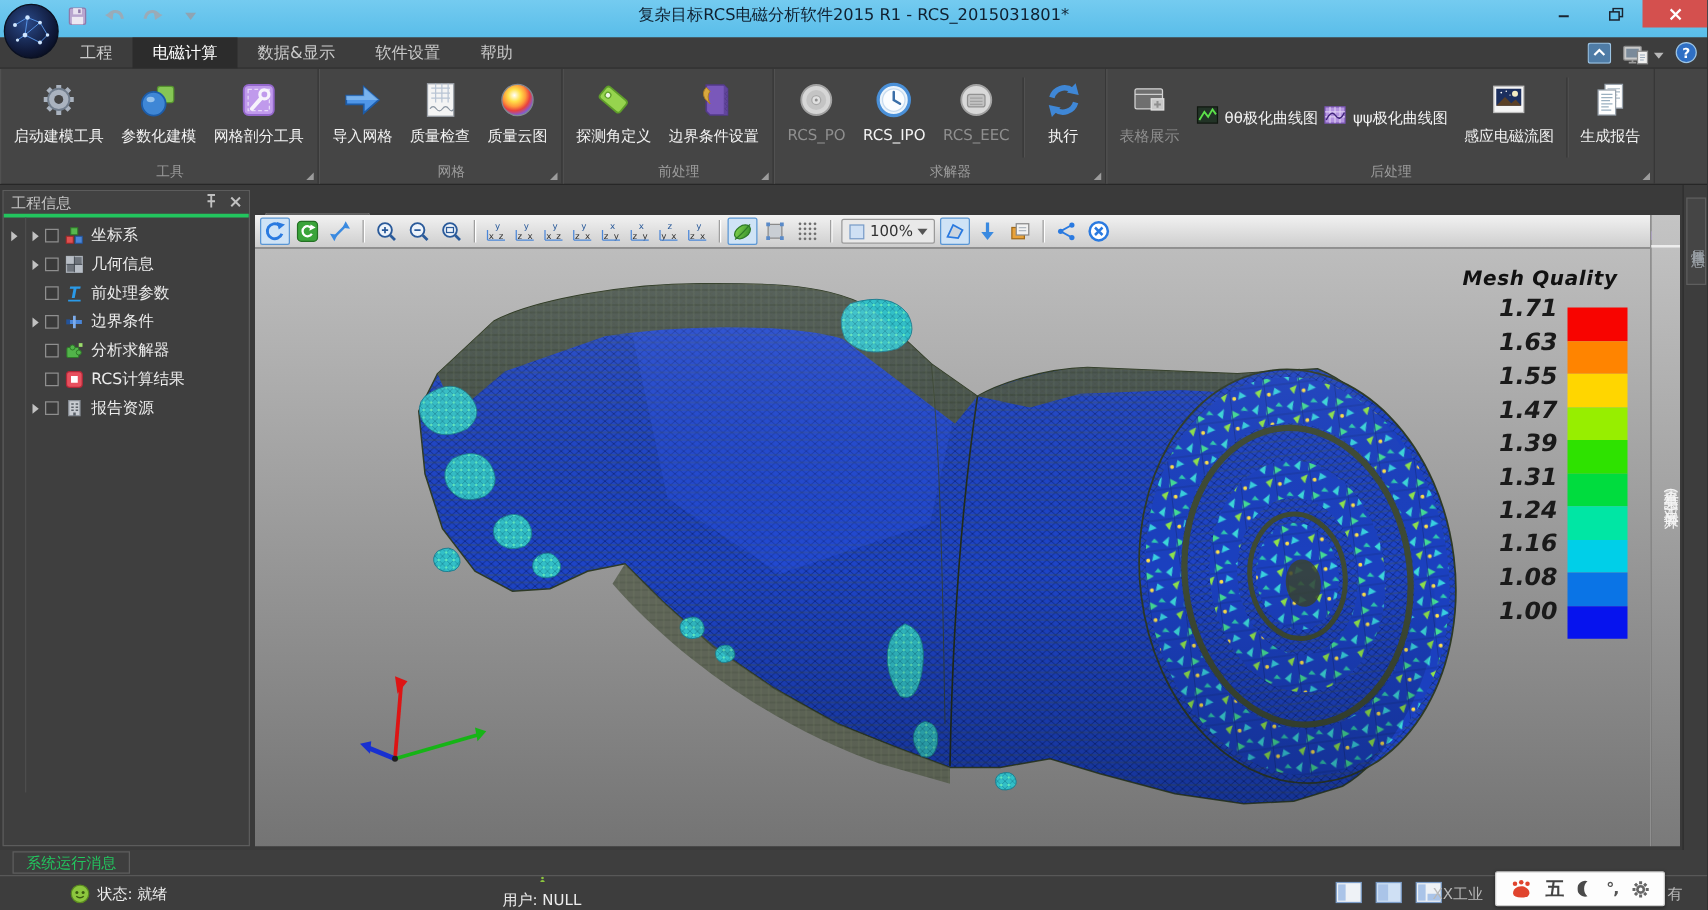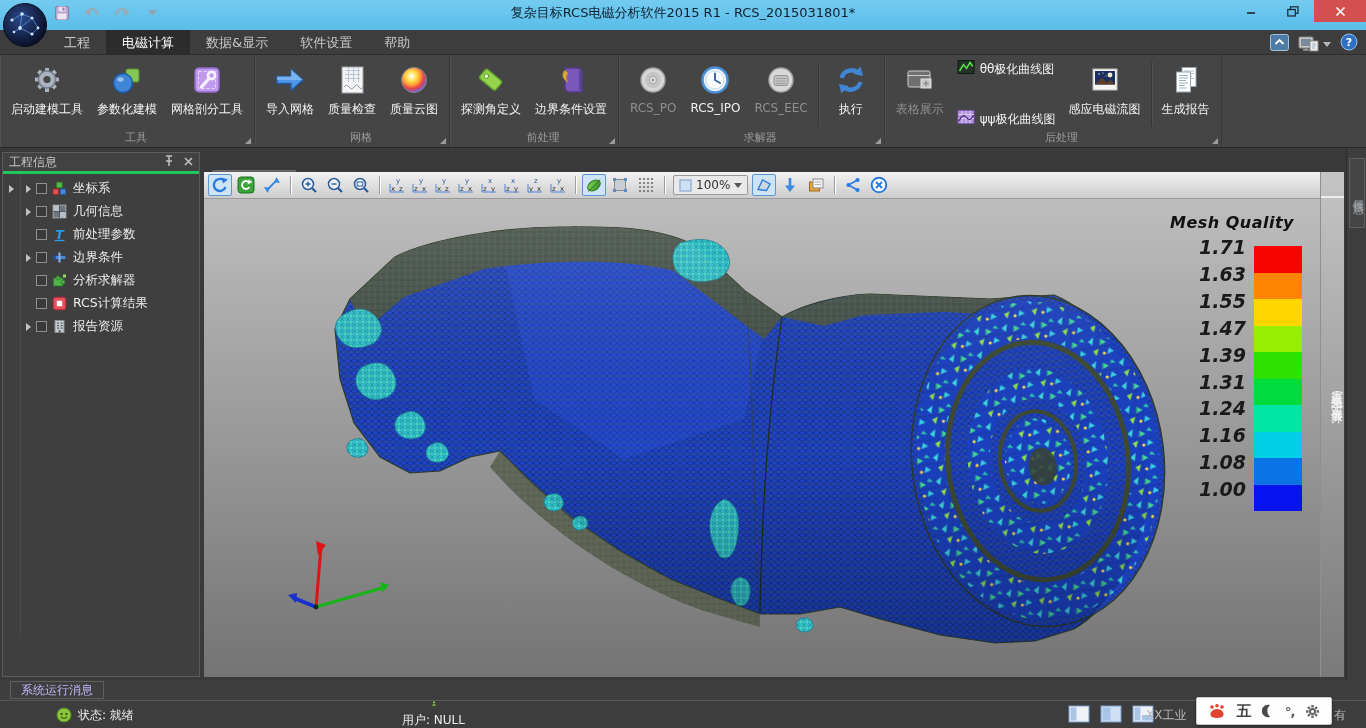--- a/index.html
+++ b/index.html
@@ -25,21 +25,21 @@
 
   
   #ribbon{position:absolute;left:0;top:55px;width:1366px;height:93px;background:#454545;border-bottom:1px solid #272727;display:flex;}
   .rgroup{display:flex;flex-direction:column;border-right:1px solid #373737;box-shadow:1px 0 0 #515151 inset;}
   .rbuttons{flex:1;display:flex;align-items:stretch;padding:3px 4px 0 4px;}
   .rbtn{display:flex;flex-direction:column;align-items:center;justify-content:flex-start;padding:3px 7px 0 7px;min-width:58px;}
   .rbtn .ric{height:38px;display:flex;align-items:center;justify-content:center;}
   .rbtn .rlabel{font-size:12px;color:#f2f2f2;white-space:nowrap;margin-top:2px;}
   .rbtn.disabled .rlabel{color:#8f8f8f;}
   .rsep{width:1px;background:#373737;box-shadow:1px 0 0 #515151;margin:4px 3px;}
-  .rstack{display:flex;flex-direction:column;justify-content:space-between;gap:5px;padding:0 6px;}
+  .rstack{display:flex;flex-direction:row;justify-content:flex-end;gap:5px;padding:0 6px;}
   .rsmall{display:flex;align-items:center;gap:5px;}
   .rsmall .rlabel{font-size:12px;color:#f2f2f2;white-space:nowrap;}
   .rfooter{position:relative;height:17px;}
   .rfooter .gname{position:absolute;left:0;right:0;text-align:center;font-size:11px;color:#9c9c9c;top:0;padding-left:18px;}
   .rfooter .gcorner{position:absolute;right:3px;bottom:3px;width:0;height:0;border-left:6px solid transparent;border-bottom:6px solid #9c9c9c;}
 
   
   #main{position:absolute;left:0;top:148px;width:1366px;height:532px;background:#3a3a3a;}
 
   
@@ -89,21 +89,21 @@
   #resultstrip::before{content:'';position:absolute;left:0;right:0;top:24px;height:2px;background:#ededed;}
   #resultstrip .vtext{position:absolute;left:0;width:24px;top:210px;writing-mode:vertical-rl;color:#f4f4f4;font-size:12px;letter-spacing:2px;text-align:left;}
 
   
   #propstrip{position:absolute;right:0;top:0;width:20px;height:532px;background:#3d3d3d;border-left:1px solid #2c2c2c;}
   #proptab{position:absolute;left:2px;top:10px;width:16px;height:70px;background:#454545;border:1px solid #5e5e5e;display:flex;align-items:center;justify-content:center;}
   #proptab span{writing-mode:vertical-rl;font-size:11px;color:#9aa0a6;letter-spacing:1px;}
 
   
   #msgrow{position:absolute;left:0;top:680px;width:1366px;height:20px;background:#3e3e3e;}
-  #msgtab{position:absolute;left:10px;top:1px;height:18px;padding:0 10px;border:1px solid #5e5e5e;color:#c4b5fd;font-size:12px;line-height:17px;}
+  #msgtab{position:absolute;left:10px;top:1px;height:18px;padding:0 10px;border:1px solid #5e5e5e;color:#22c55e;font-size:12px;line-height:17px;}
   #statusbar{position:absolute;left:0;top:700px;width:1366px;height:28px;background:#3d3d3d;border-top:1px solid #585858;color:#ececec;font-size:12px;}
   .sitem{position:absolute;top:0;height:28px;display:flex;align-items:center;gap:6px;}
   #paneicons{position:absolute;left:1068px;top:4px;display:flex;gap:10px;}
   #copyleft{position:absolute;left:1146px;top:6px;color:#b8b8b8;}
   #copyright2{position:absolute;left:1334px;top:6px;color:#b8b8b8;}
   #ime{position:absolute;left:1196px;top:-4px;width:136px;height:28px;background:#fdfdfd;border:1px solid #cccccc;border-radius:2px;box-shadow:0 1px 3px rgba(0,0,0,.4);display:flex;align-items:center;justify-content:space-around;padding:0 6px;z-index:40;}
   #ime .wubi{color:#444;font-size:15px;font-weight:bold;}
   #ime .punct{color:#555;font-size:13px;font-weight:bold;letter-spacing:-1px;}
 </style>
 </head>

